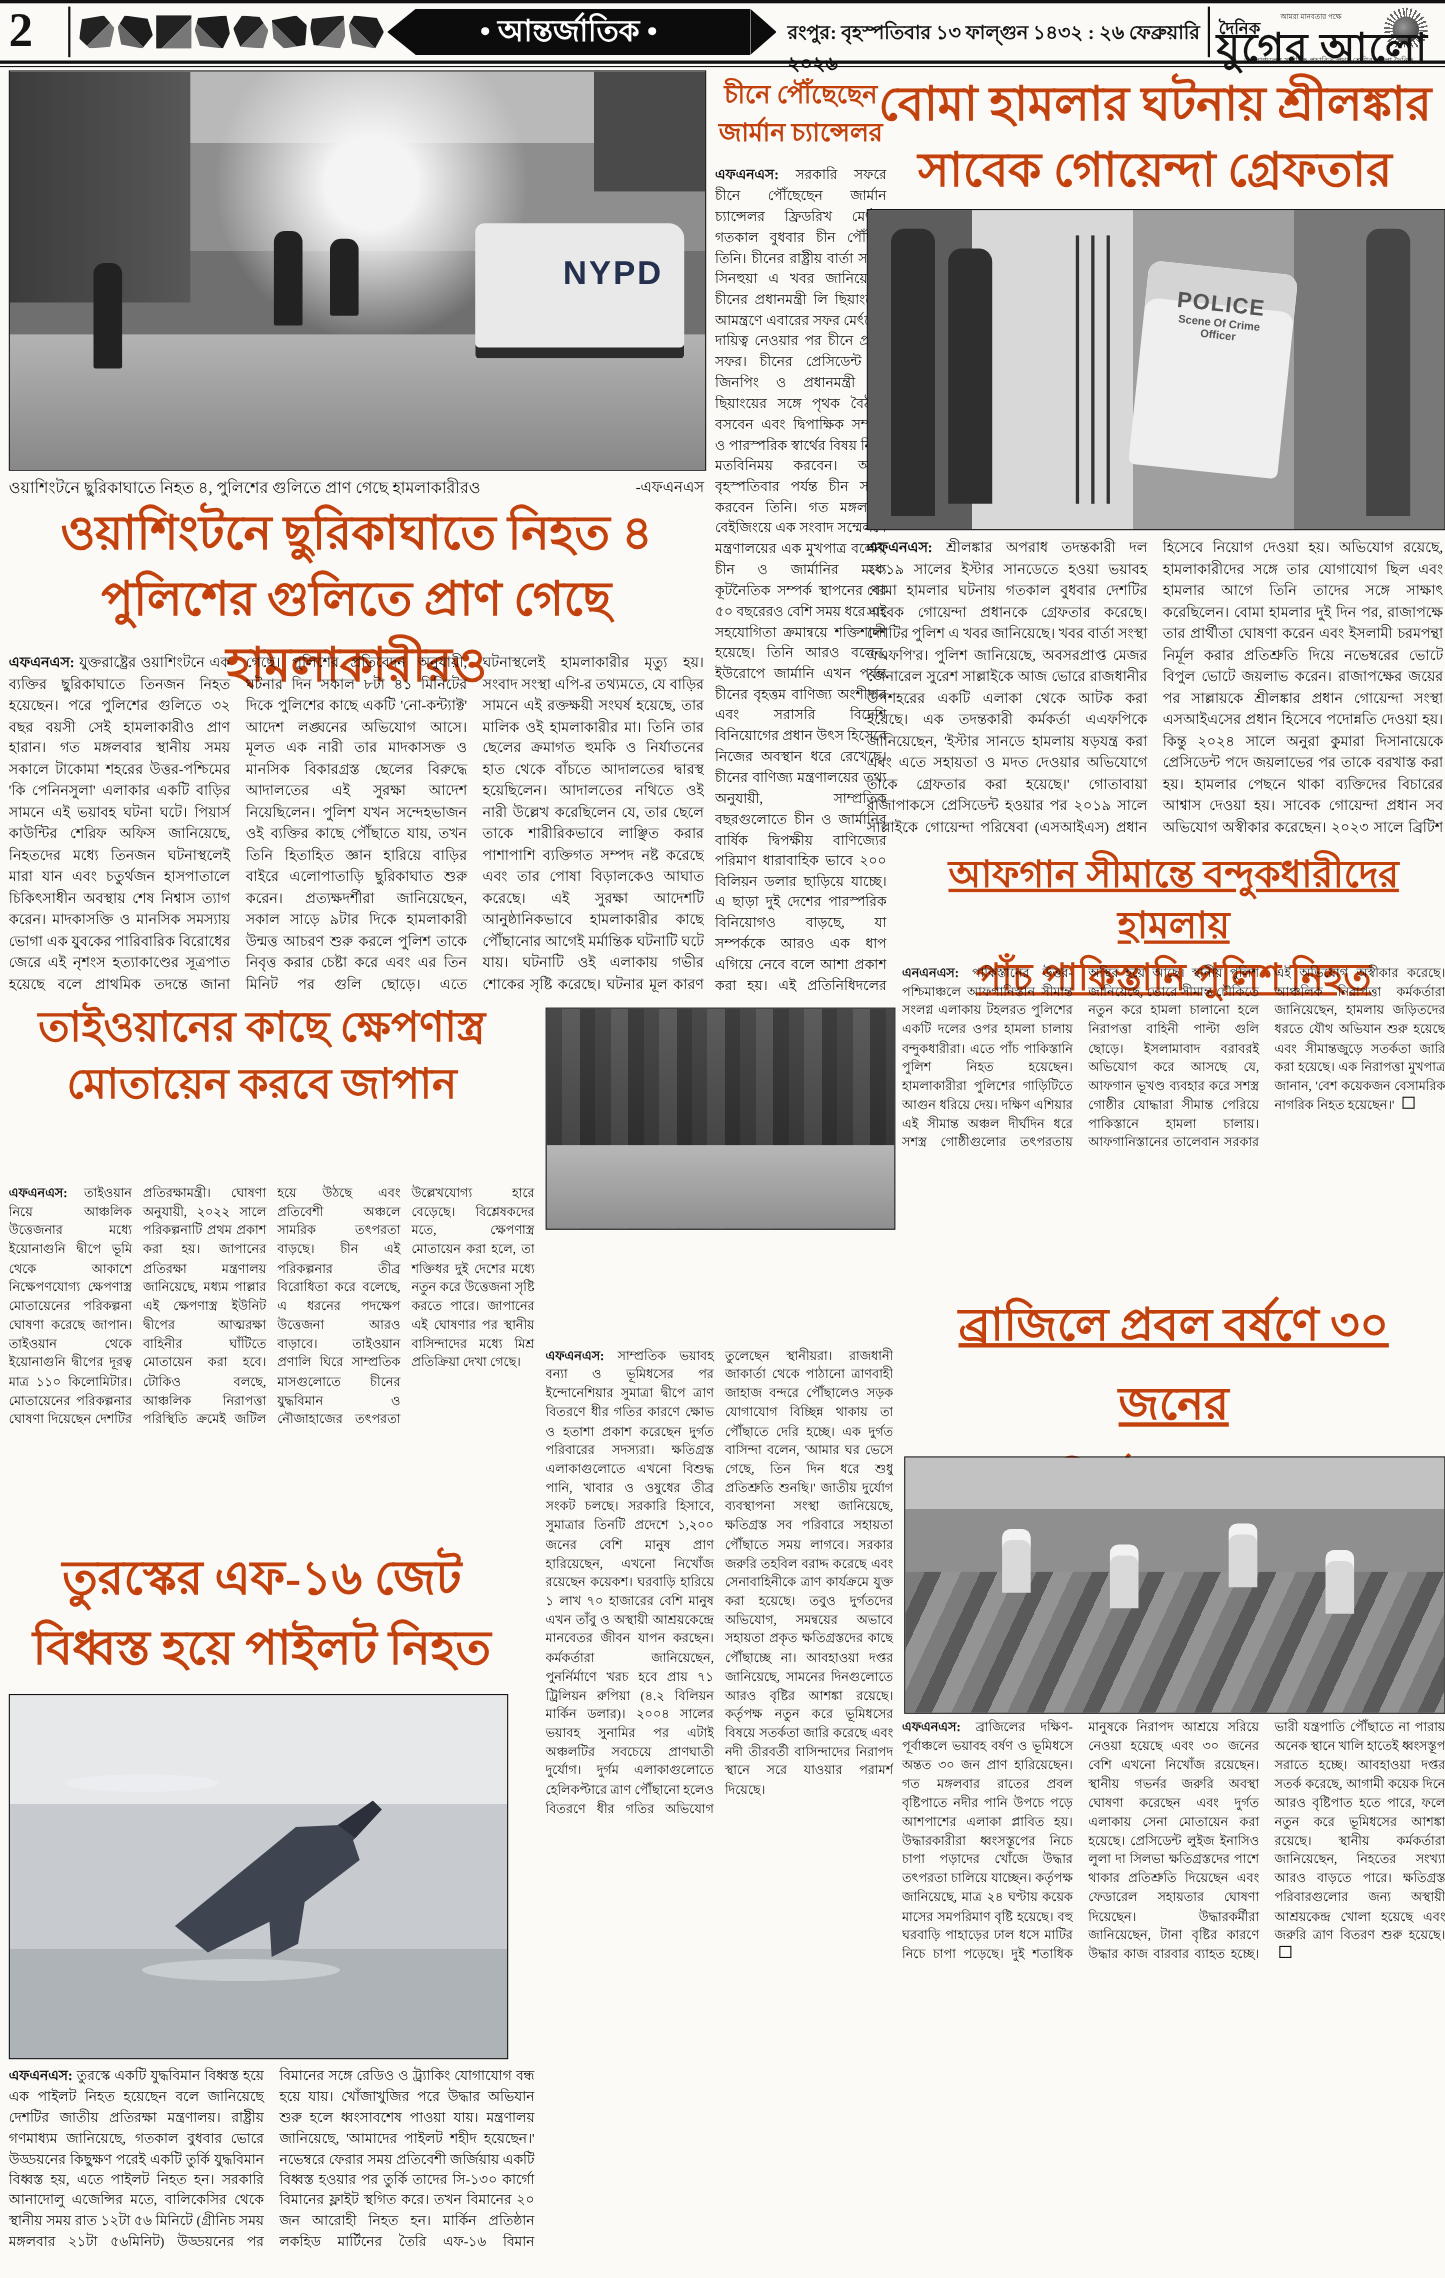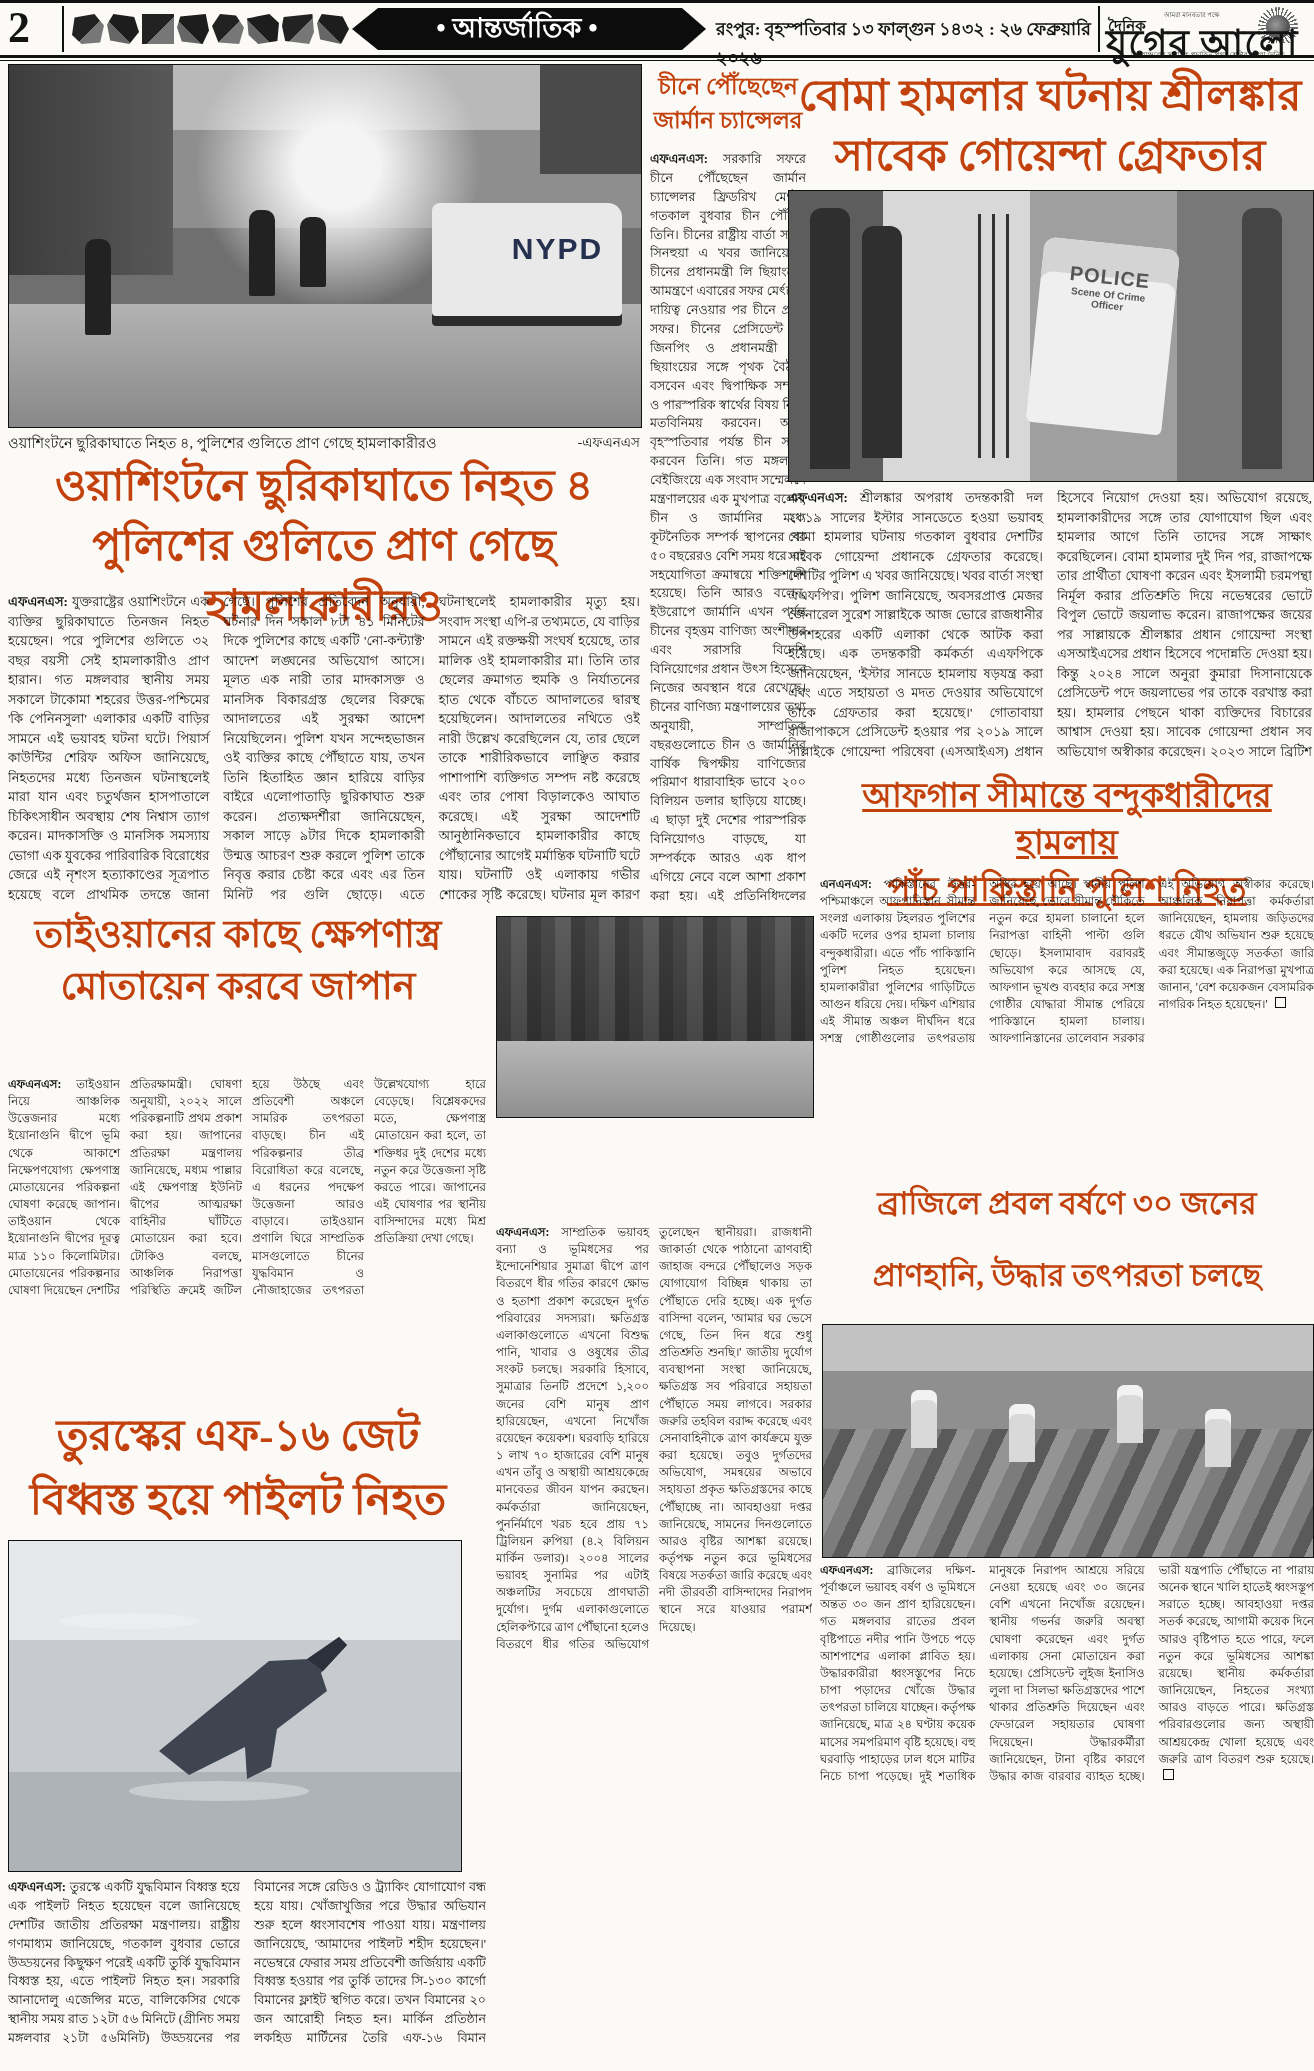--- a/index.html
+++ b/index.html
@@ -211,21 +211,21 @@
   </div>
 
   <div class="abs photo ph-indo" style="left:496px;top:916px;width:316px;height:200px;">
     <div class="mud"></div>
   </div>
   <div class="abs body-txt cols2 small-txt" style="left:496px;top:1224px;width:316px;height:840px;column-gap:10px;">
     <b>এফএনএস:</b>
     <span>সাম্প্রতিক ভয়াবহ বন্যা ও ভূমিধসের পর ইন্দোনেশিয়ার সুমাত্রা দ্বীপে ত্রাণ বিতরণে ধীর গতির কারণে ক্ষোভ ও হতাশা প্রকাশ করেছেন দুর্গত পরিবারের সদস্যরা। ক্ষতিগ্রস্ত এলাকাগুলোতে এখনো বিশুদ্ধ পানি, খাবার ও ওষুধের তীব্র সংকট চলছে। সরকারি হিসাবে, সুমাত্রার তিনটি প্রদেশে ১,২০০ জনের বেশি মানুষ প্রাণ হারিয়েছেন, এখনো নিখোঁজ রয়েছেন কয়েকশ। ঘরবাড়ি হারিয়ে ১ লাখ ৭০ হাজারের বেশি মানুষ এখন তাঁবু ও অস্থায়ী আশ্রয়কেন্দ্রে মানবেতর জীবন যাপন করছেন। কর্মকর্তারা জানিয়েছেন, পুনর্নির্মাণে খরচ হবে প্রায় ৭১ ট্রিলিয়ন রুপিয়া (৪.২ বিলিয়ন মার্কিন ডলার)। ২০০৪ সালের ভয়াবহ সুনামির পর এটাই অঞ্চলটির সবচেয়ে প্রাণঘাতী দুর্যোগ। দুর্গম এলাকাগুলোতে হেলিকপ্টারে ত্রাণ পৌঁছানো হলেও বিতরণে ধীর গতির অভিযোগ তুলেছেন স্থানীয়রা। রাজধানী জাকার্তা থেকে পাঠানো ত্রাণবাহী জাহাজ বন্দরে পৌঁছালেও সড়ক যোগাযোগ বিচ্ছিন্ন থাকায় তা পৌঁছাতে দেরি হচ্ছে। এক দুর্গত বাসিন্দা বলেন, 'আমার ঘর ভেসে গেছে, তিন দিন ধরে শুধু প্রতিশ্রুতি শুনছি।' জাতীয় দুর্যোগ ব্যবস্থাপনা সংস্থা জানিয়েছে, ক্ষতিগ্রস্ত সব পরিবারে সহায়তা পৌঁছাতে সময় লাগবে। সরকার জরুরি তহবিল বরাদ্দ করেছে এবং সেনাবাহিনীকে ত্রাণ কার্যক্রমে যুক্ত করা হয়েছে। তবুও দুর্গতদের অভিযোগ, সমন্বয়ের অভাবে সহায়তা প্রকৃত ক্ষতিগ্রস্তদের কাছে পৌঁছাচ্ছে না। আবহাওয়া দপ্তর জানিয়েছে, সামনের দিনগুলোতে আরও বৃষ্টির আশঙ্কা রয়েছে। কর্তৃপক্ষ নতুন করে ভূমিধসের বিষয়ে সতর্কতা জারি করেছে এবং নদী তীরবর্তী বাসিন্দাদের নিরাপদ স্থানে সরে যাওয়ার পরামর্শ দিয়েছে।</span>
   </div>
 
-  <div class="abs headline hl-xl" style="left:820px;top:1168px;width:494px;font-size:31px;line-height:72px;">
+  <div class="abs headline hl-xl" style="left:820px;top:1168px;width:494px;font-size:41px;line-height:72px;text-decoration:underline;">
     <div>ব্রাজিলে প্রবল বর্ষণে ৩০ জনের</div>
     <div>প্রাণহানি, উদ্ধার তৎপরতা চলছে</div>
   </div>
   <div class="abs photo ph-brazil" style="left:822px;top:1324px;width:490px;height:232px;">
     <div class="debris"></div>
     <div class="worker" style="left:18%;top:28%;"></div>
     <div class="worker" style="left:38%;top:34%;"></div>
     <div class="worker" style="left:60%;top:26%;"></div>
     <div class="worker" style="left:78%;top:36%;"></div>
   </div>

